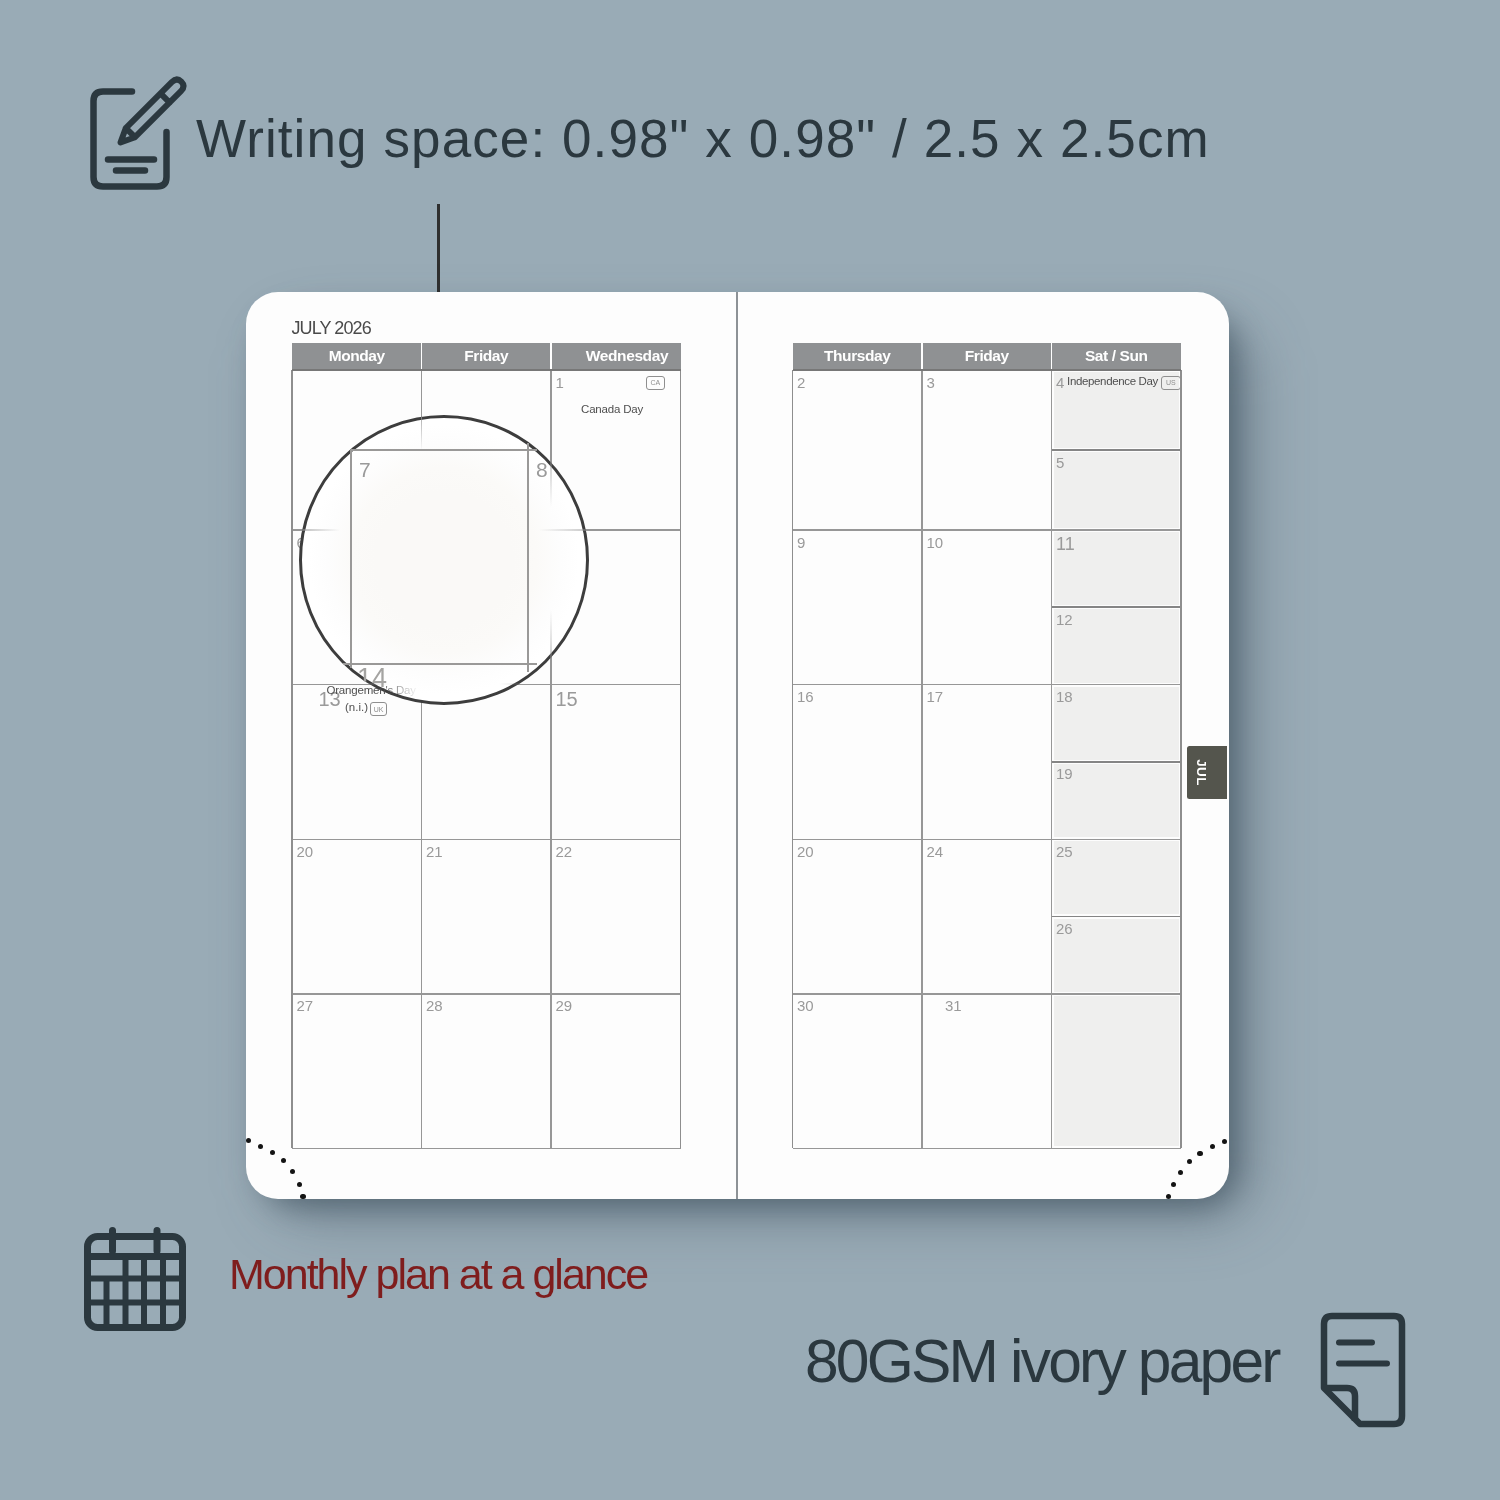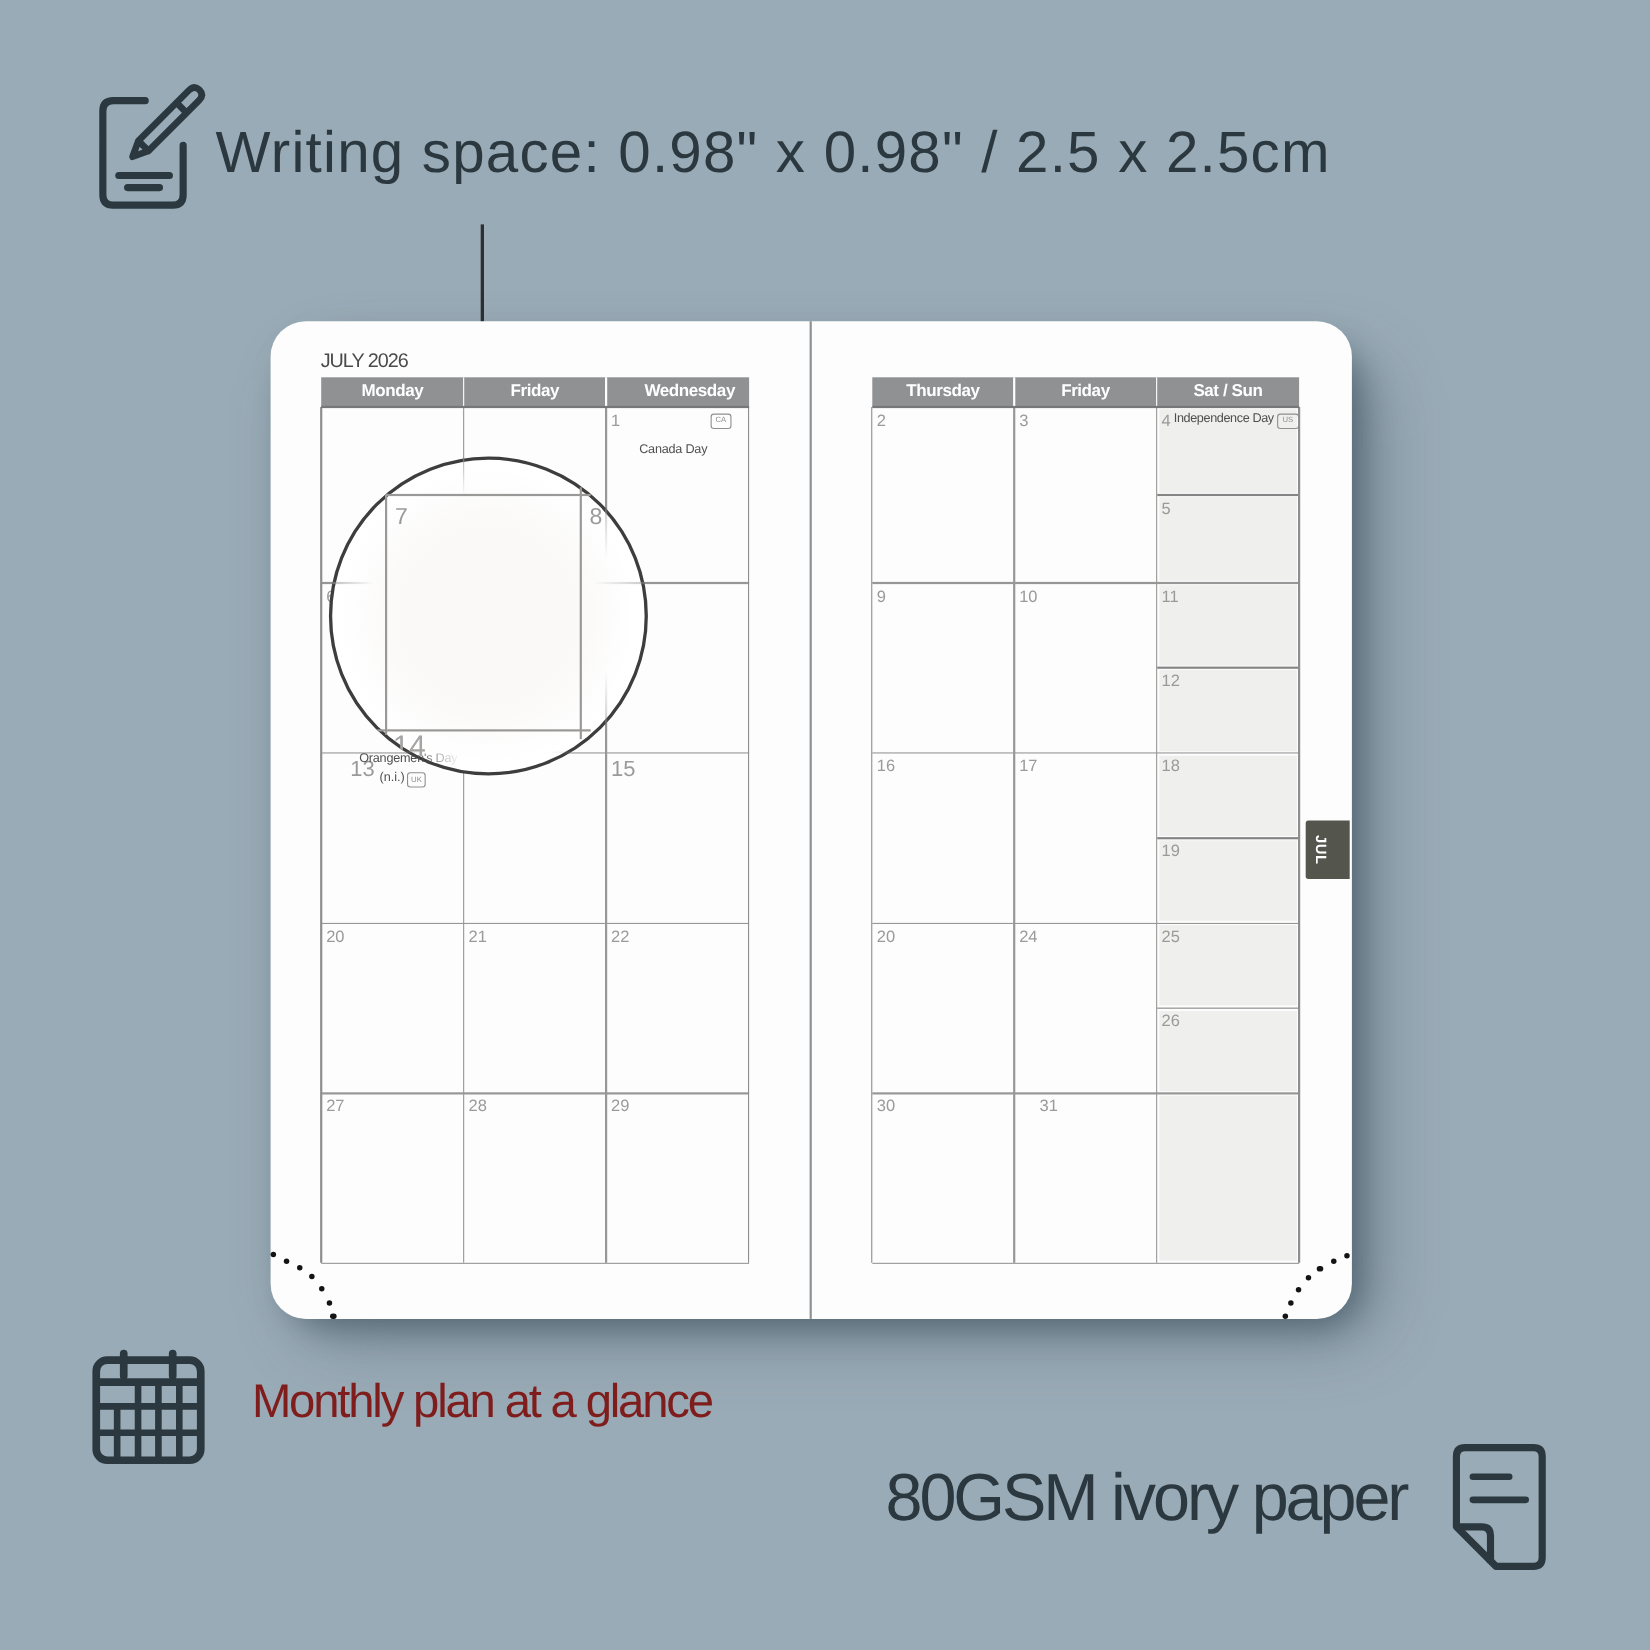--- a/index.html
+++ b/index.html
@@ -96,21 +96,21 @@
 <div class="num" style="left:296.5px;top:998.3px;font-size:15px;">27</div>
 <div class="num" style="left:426.0px;top:998.3px;font-size:15px;">28</div>
 <div class="num" style="left:555.5px;top:998.3px;font-size:15px;">29</div>
 
 <div class="num" style="left:797.0px;top:374.5px;font-size:15px;">2</div>
 <div class="num" style="left:926.5px;top:374.5px;font-size:15px;">3</div>
 <div class="num" style="left:1056.0px;top:374.5px;font-size:15px;">4</div>
 <div class="num" style="left:1056.0px;top:454.5px;font-size:15px;">5</div>
 <div class="num" style="left:797.0px;top:534.5px;font-size:15px;">9</div>
 <div class="num" style="left:926.5px;top:534.5px;font-size:15px;">10</div>
-<div class="num" style="left:1056.0px;top:534.5px;font-size:15px;">11</div>
+<div class="num" style="left:1056.0px;top:534.5px;font-size:18px;">11</div>
 <div class="num" style="left:1056.0px;top:611.8px;font-size:15px;">12</div>
 <div class="num" style="left:797.0px;top:689.1px;font-size:15px;">16</div>
 <div class="num" style="left:926.5px;top:689.1px;font-size:15px;">17</div>
 <div class="num" style="left:1056.0px;top:689.1px;font-size:15px;">18</div>
 <div class="num" style="left:1056.0px;top:766.4px;font-size:15px;">19</div>
 <div class="num" style="left:797.0px;top:843.7px;font-size:15px;">20</div>
 <div class="num" style="left:926.5px;top:843.7px;font-size:15px;">24</div>
 <div class="num" style="left:1056.0px;top:843.7px;font-size:15px;">25</div>
 <div class="num" style="left:1056.0px;top:921.0px;font-size:15px;">26</div>
 <div class="num" style="left:797.0px;top:998.3px;font-size:15px;">30</div>

